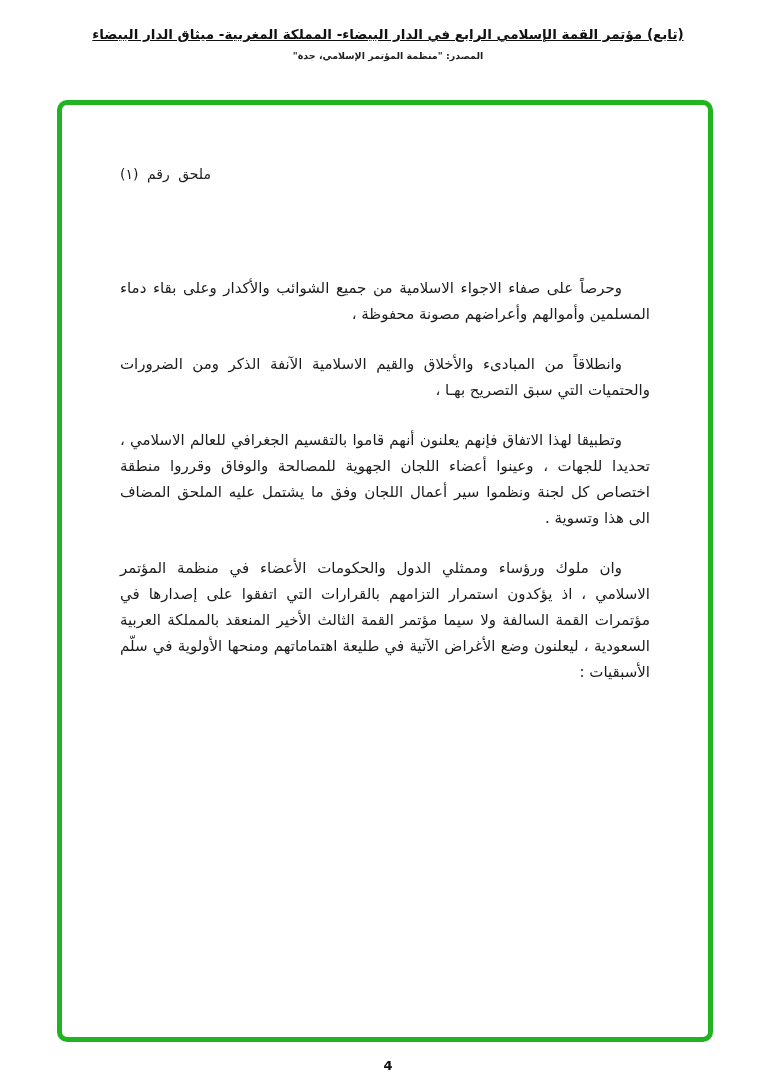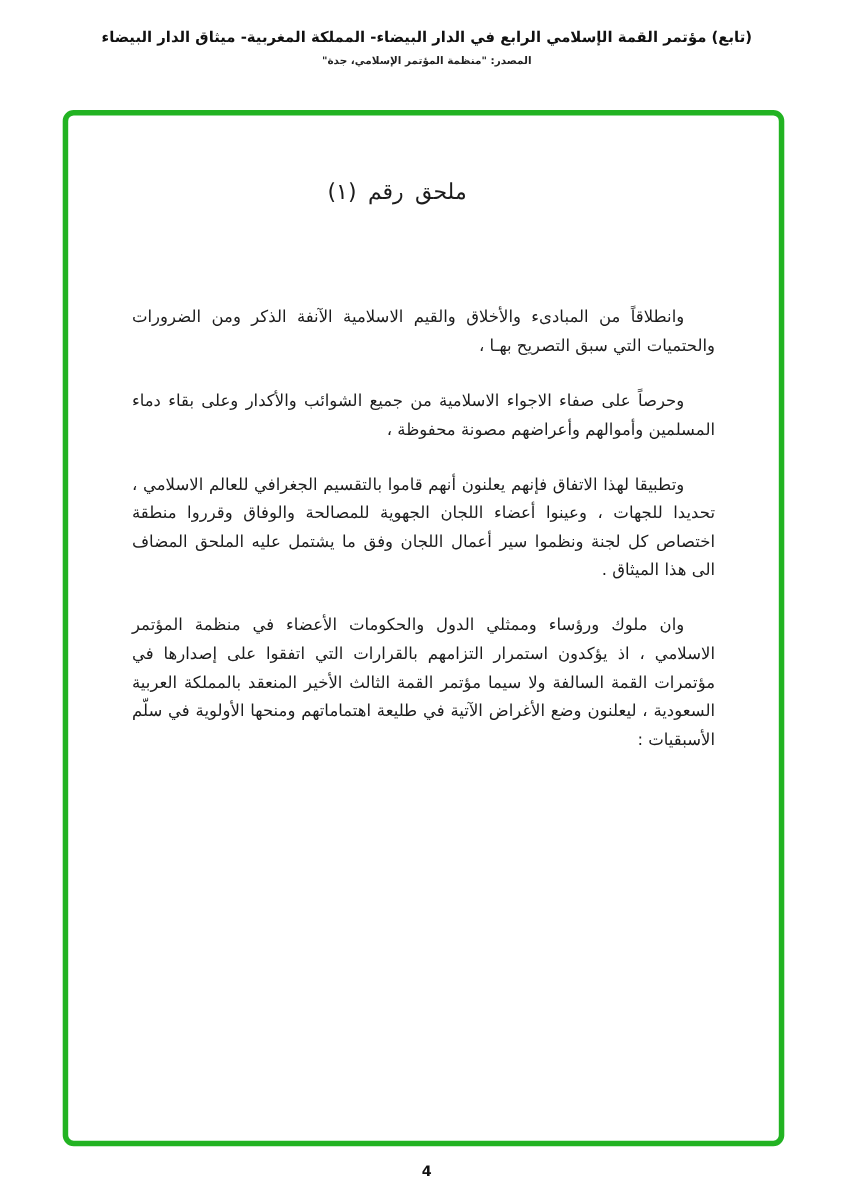--- a/index.html
+++ b/index.html
@@ -18,20 +18,21 @@
   .page-header {
     direction: rtl;
     text-align: center;
     padding-top: 26px;
   }
   .header-title {
     font-size: 13.5px;
     font-weight: bold;
     letter-spacing: 0.2px;
     color: #111;
+    text-decoration: underline;
   }
   .header-source {
     font-size: 9.5px;
     font-weight: bold;
     margin-top: 8px;
     color: #222;
   }
   .green-box {
     position: absolute;
     left: 57px;
@@ -46,24 +47,24 @@
   }
   .doc-content {
     direction: rtl;
     padding: 48px 58px 20px 58px;
     font-size: 15px;
     line-height: 26px;
     text-align: justify;
     color: #1c1c1c;
   }
   .annex-label {
-    text-align: center;
+    text-align: left;
     padding-left: 0;
     margin: 8px 48px 88px 0;
-    font-size: 20px;
+    font-size: 14px;
     letter-spacing: 1px;
     word-spacing: 4px;
   }
   .doc-paragraph {
     margin: 0 0 24px 0;
     text-indent: 28px;
   }
   .page-number {
     position: absolute;
     bottom: 18px;
@@ -80,26 +81,26 @@
 
 <header class="page-header">
   <div class="header-title">(تابع) مؤتمر القمة الإسلامي الرابع في الدار البيضاء- المملكة المغربية- ميثاق الدار البيضاء</div>
   <div class="header-source">المصدر: "منظمة المؤتمر الإسلامي، جدة"</div>
 </header>
 
 <section class="green-box">
   <div class="doc-content">
     <div class="annex-label">ملحق رقم (١)</div>
 
+    <p class="doc-paragraph">وحرصاً على صفاء الاجواء الاسلامية من جميع الشوائب والأكدار وعلى بقاء دماء المسلمين وأموالهم وأعراضهم مصونة محفوظة ،</p>
+
     <p class="doc-paragraph">وانطلاقاً من المبادىء والأخلاق والقيم الاسلامية الآنفة الذكر ومن الضرورات والحتميات التي سبق التصريح بهـا ،</p>
-
-    <p class="doc-paragraph">وحرصاً على صفاء الاجواء الاسلامية من جميع الشوائب والأكدار وعلى بقاء دماء المسلمين وأموالهم وأعراضهم مصونة محفوظة ،</p>
 
 
 
 
-    <p class="doc-paragraph">وتطبيقا لهذا الاتفاق فإنهم يعلنون أنهم قاموا بالتقسيم الجغرافي للعالم الاسلامي ، تحديدا للجهات ، وعينوا أعضاء اللجان الجهوية للمصالحة والوفاق وقرروا منطقة اختصاص كل لجنة ونظموا سير أعمال اللجان وفق ما يشتمل عليه الملحق المضاف الى هذا الميثاق .</p>
+    <p class="doc-paragraph">وتطبيقا لهذا الاتفاق فإنهم يعلنون أنهم قاموا بالتقسيم الجغرافي للعالم الاسلامي ، تحديدا للجهات ، وعينوا أعضاء اللجان الجهوية للمصالحة والوفاق وقرروا منطقة اختصاص كل لجنة ونظموا سير أعمال اللجان وفق ما يشتمل عليه الملحق المضاف الى هذا وتسوية .</p>
 
     <p class="doc-paragraph">وان ملوك ورؤساء وممثلي الدول والحكومات الأعضاء في منظمة المؤتمر الاسلامي ، اذ يؤكدون استمرار التزامهم بالقرارات التي اتفقوا على إصدارها في مؤتمرات القمة السالفة ولا سيما مؤتمر القمة الثالث الأخير المنعقد بالمملكة العربية السعودية ، ليعلنون وضع الأغراض الآتية في طليعة اهتماماتهم ومنحها الأولوية في سلّم الأسبقيات :</p>
   </div>
 </section>
 
 <footer class="page-number">4</footer>
 
 </body></html>

